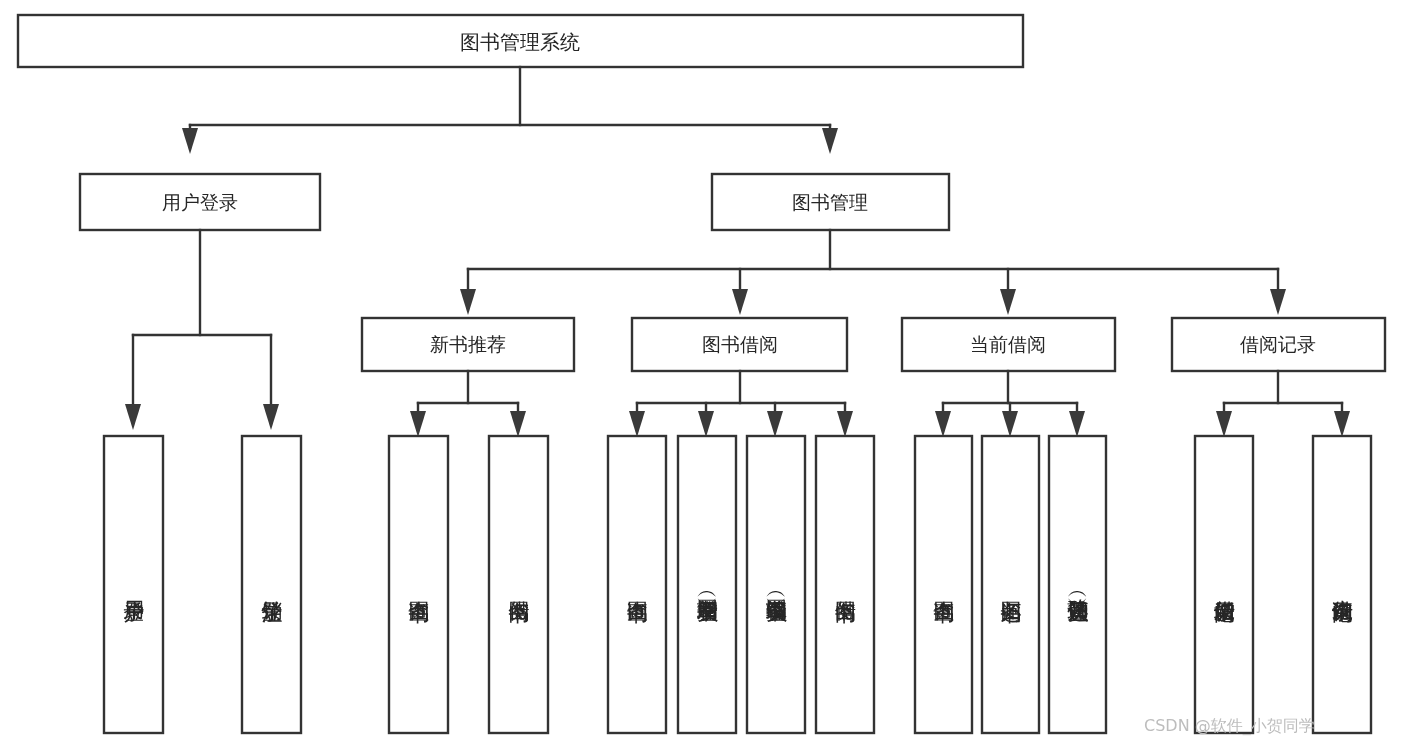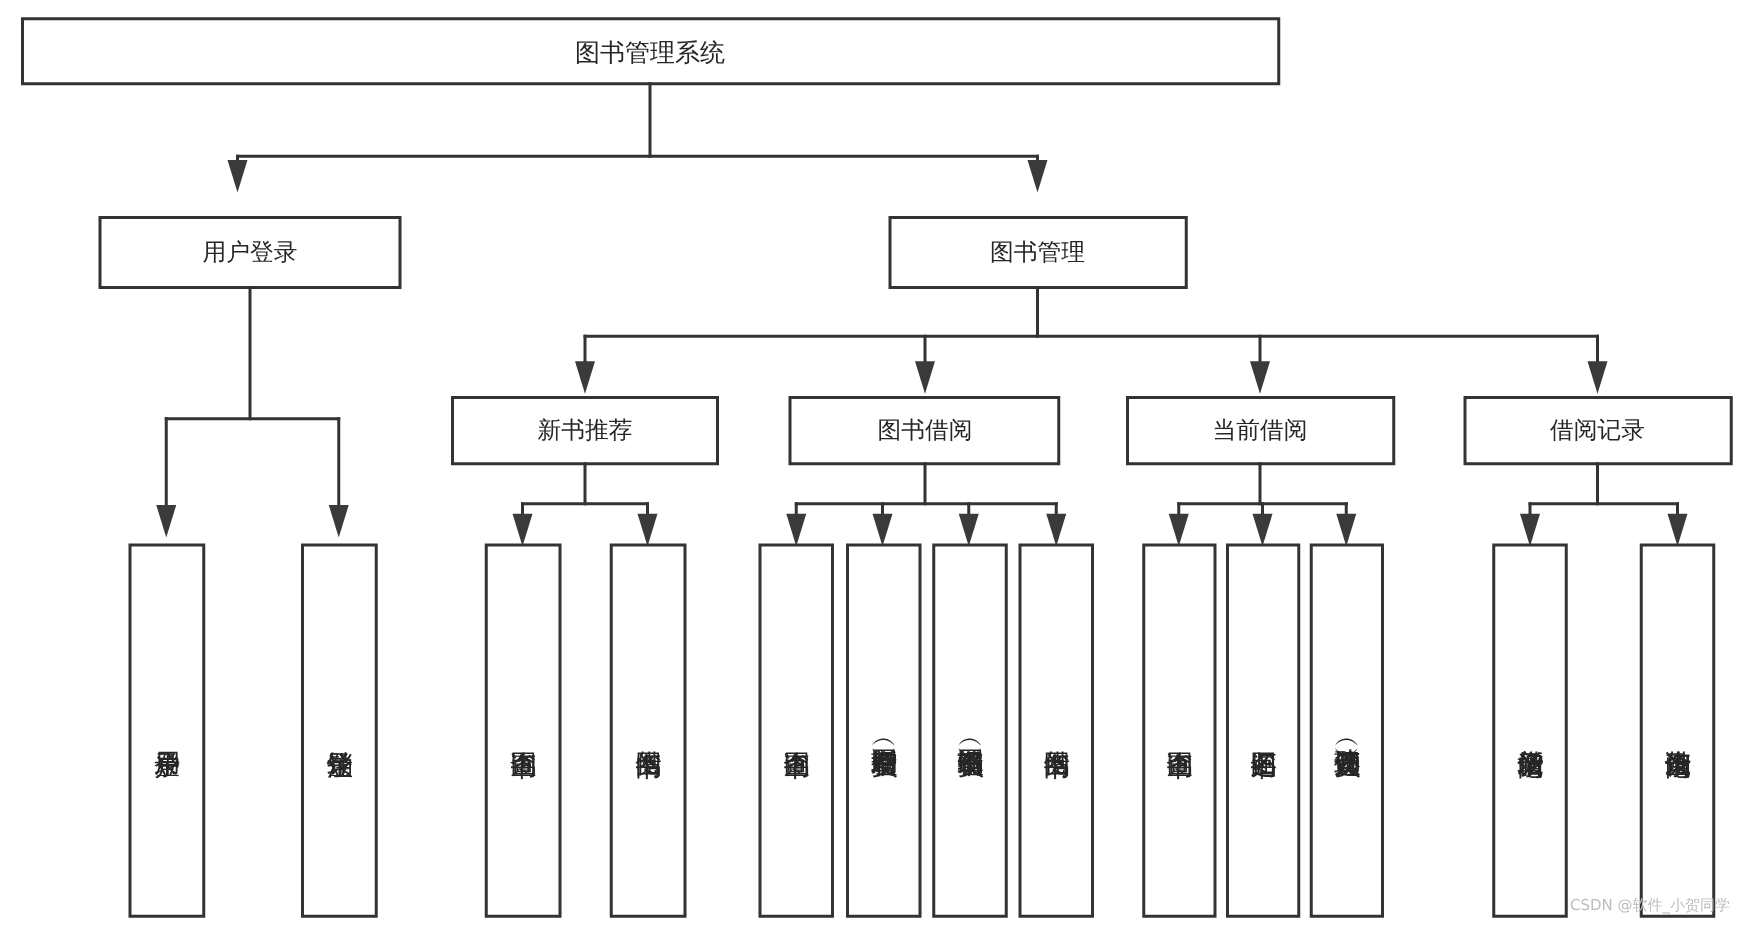--- a/index.html
+++ b/index.html
@@ -65,24 +65,24 @@
     font-size: 21px;
     line-height: 1.09;
     color: #262626;
     writing-mode: vertical-rl;
     text-orientation: upright;
     white-space: nowrap;
     letter-spacing: 0.5px;
   }
   .watermark {
     position: absolute;
-    left: 1256px;
+    left: 1144px;
     top: 716px;
     font-family: "DejaVu Sans", "Liberation Sans", sans-serif;
-    font-size: 12px;
+    font-size: 16px;
     color: #bdbdbd;
     white-space: nowrap;
     pointer-events: none;
   }
 </style>
 </head>
 <body>
 
 <div id="diagram-root">
 

